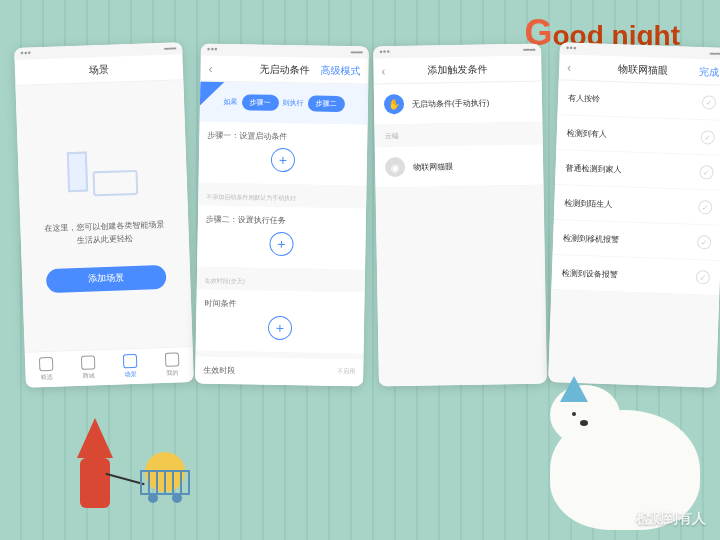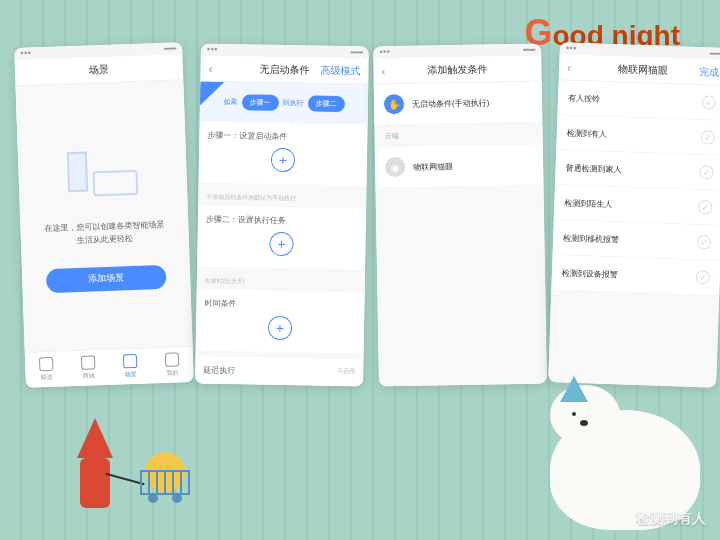--- a/index.html
+++ b/index.html
@@ -132,21 +132,21 @@
     <div class="section">
       <div class="section-title">步骤二：设置执行任务</div>
       <div class="add-circle">+</div>
     </div>
     <div class="section-hint">生效时段(全天)</div>
     <div class="section">
       <div class="section-title">时间条件</div>
       <div class="add-circle">+</div>
     </div>
     <div class="section">
-      <span class="section-title">延迟执行</span>
+      <span class="section-title">生效时段</span>
       <span class="toggle-hint">不启用</span>
     </div>
 
   </div>
 </div>
 
 <div class="phone p3">
   <div class="statusbar">
         <span>●●●</span>
         <span>▬▬</span>

